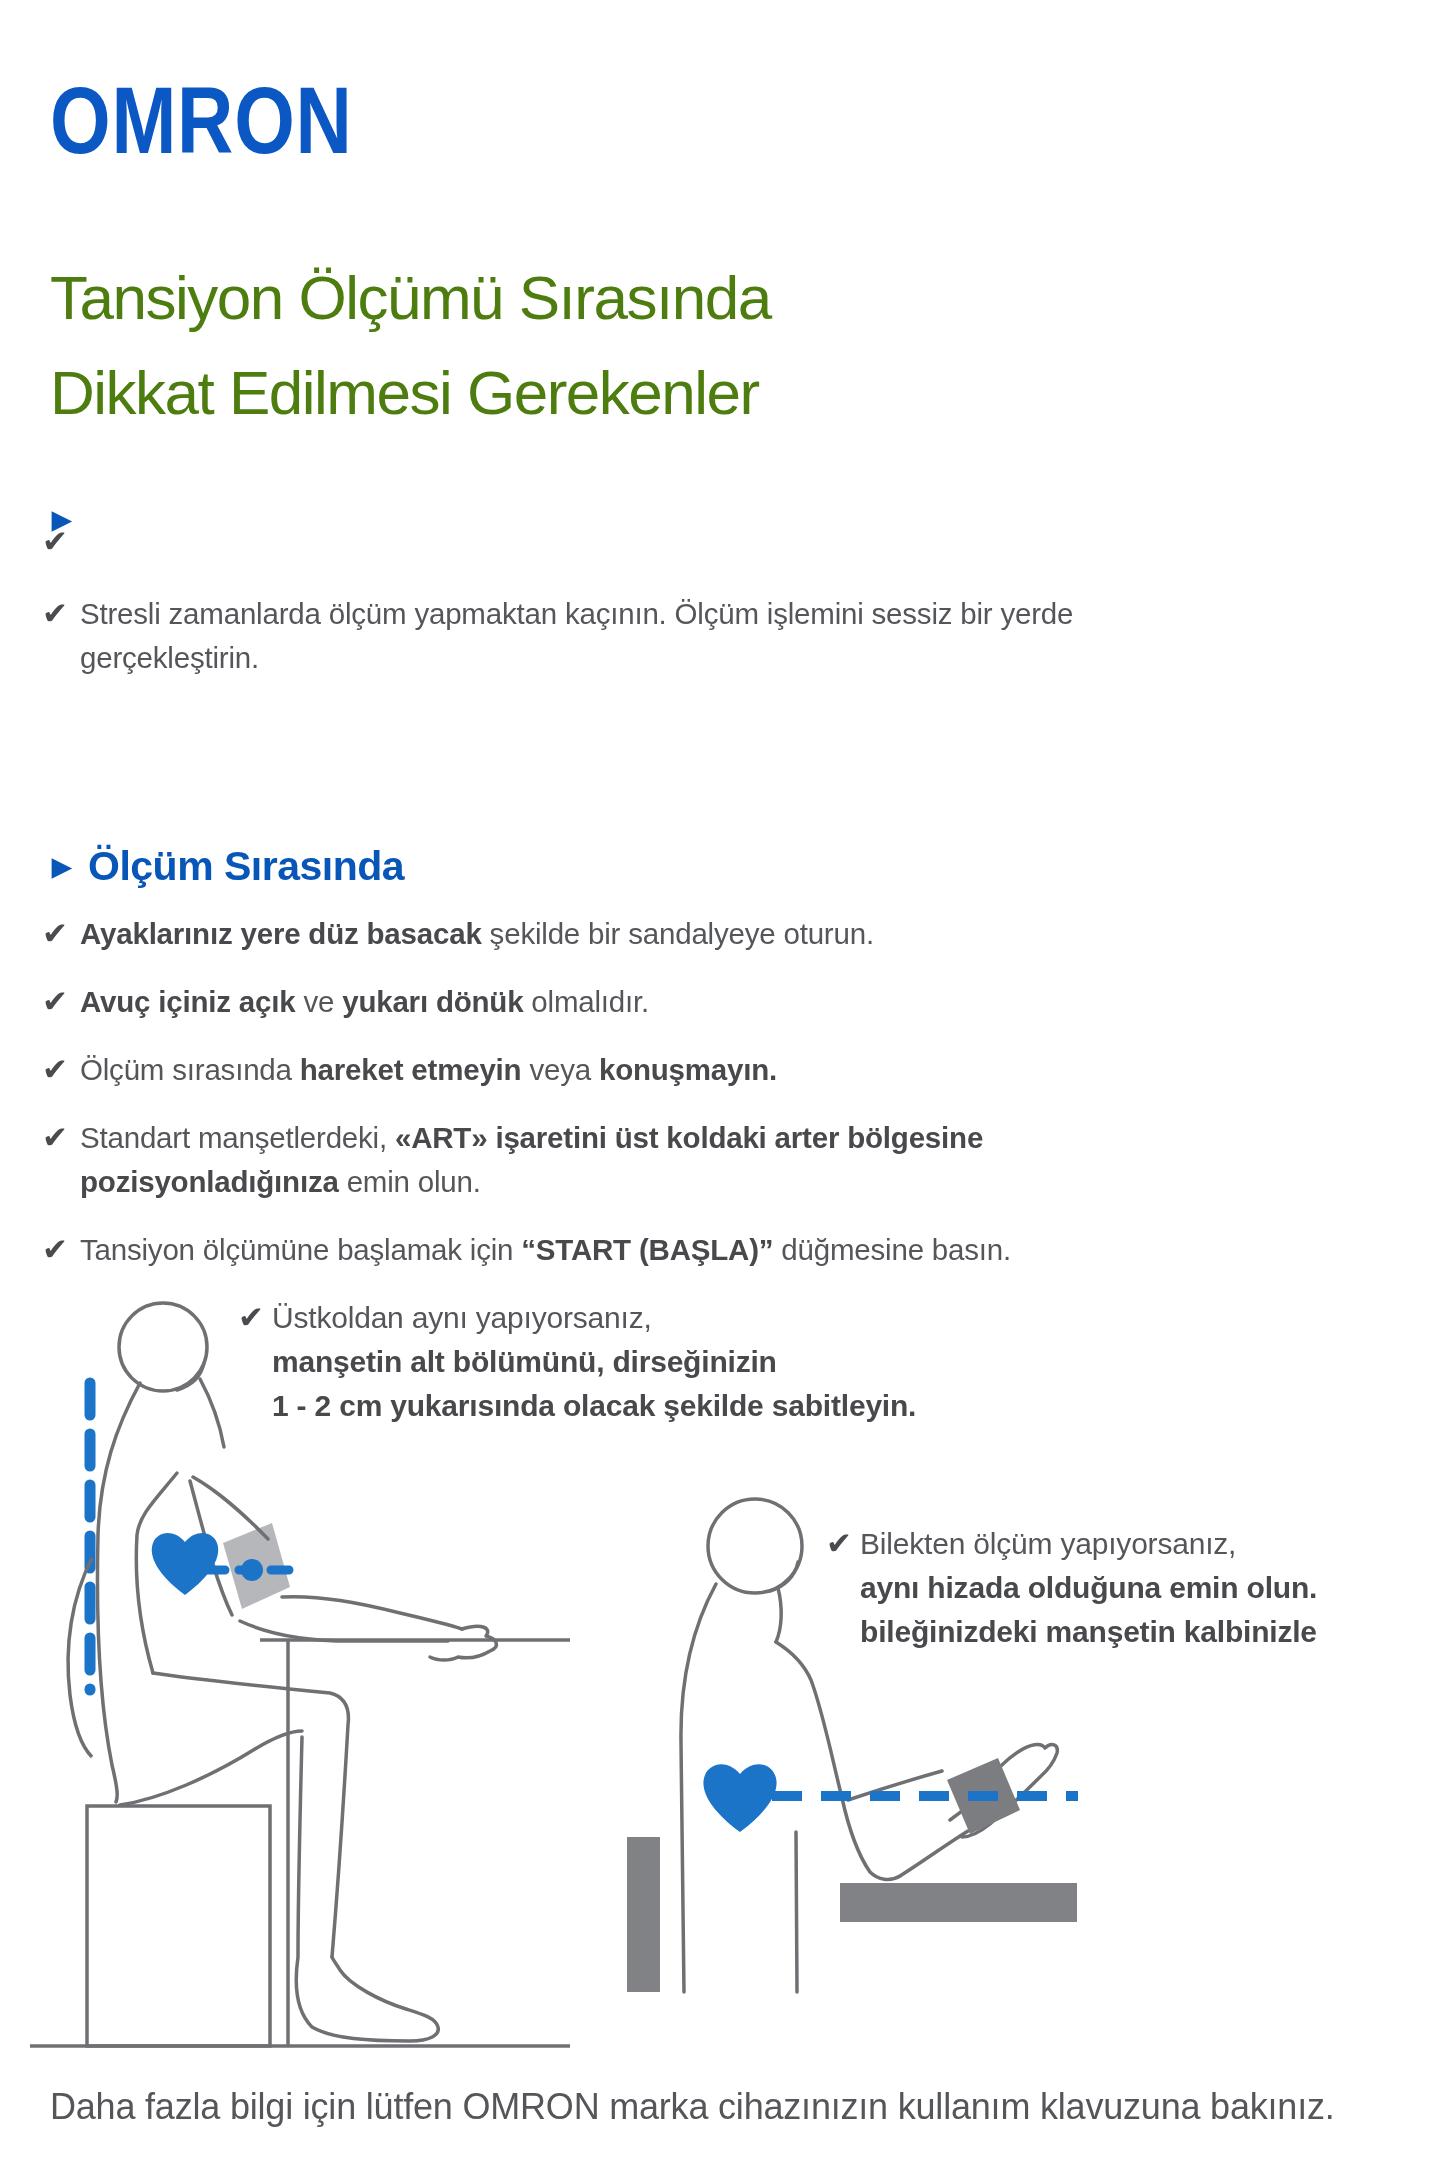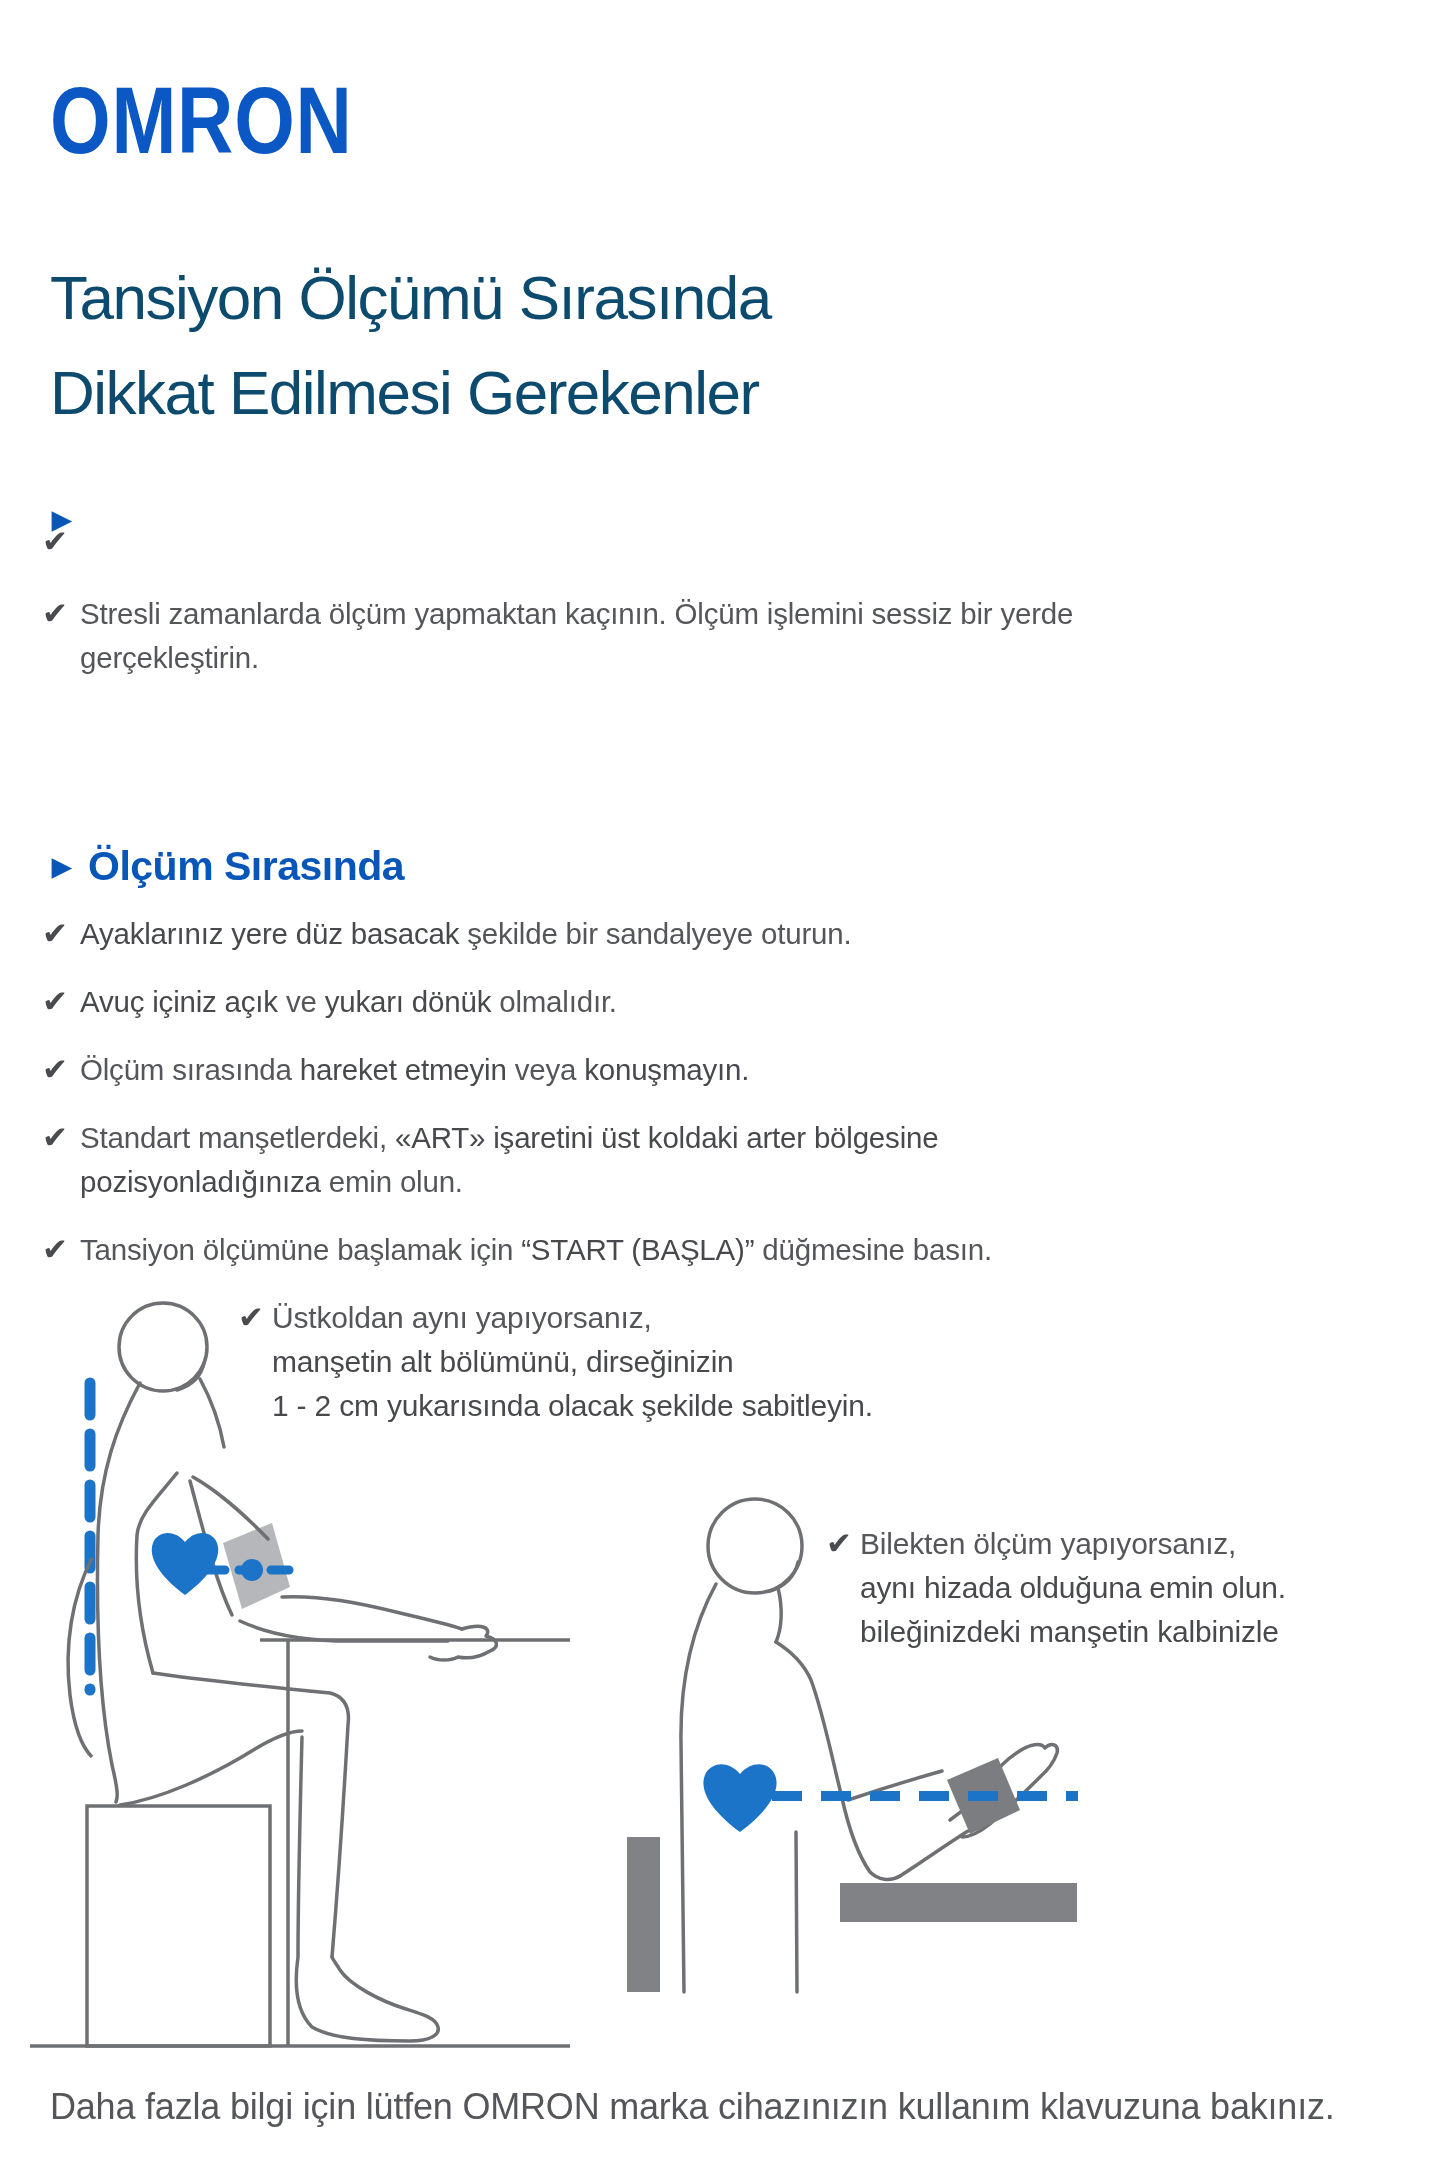--- a/index.html
+++ b/index.html
@@ -21,21 +21,21 @@
     transform:scaleX(.82);
     transform-origin:left top;
     line-height:100px;
     white-space:nowrap;
   }
 
   
   .title{
     left:50px;top:250px;
     font-size:62px;line-height:95px;
-    color:#0c4a6e;letter-spacing:-1.5px;
+    color:#4d7c0f;letter-spacing:-1.5px;
   }
 
   
   .section{width:1360px;}
   .section1{left:50px;top:493px;}
   .section2{left:50px;top:840px;}
   .sec-header{
     position:relative;
     font-size:41px;font-weight:bold;line-height:52px;
     color:#0857b8;padding-left:38px;letter-spacing:-.5px;
@@ -50,21 +50,21 @@
     position:relative;padding-left:30px;
     font-size:29.5px;line-height:44px;
     color:#55565a;letter-spacing:-.2px;
   }
   .section1 .bullet{margin-bottom:28px;}
   .section2 .bullet{margin-bottom:24px;}
   .check{
     position:absolute;left:-8px;top:0;
     font-size:31px;color:#4a4b4e;
   }
-  .bold{font-weight:normal;color:#48494c;}
+  .bold{font-weight:bold;color:#48494c;}
 
   
   .note{
     position:absolute;padding-left:34px;
     font-size:30px;line-height:44px;
     color:#55565a;letter-spacing:-.2px;
     z-index:3;white-space:nowrap;
   }
   .note .check{left:0;}
   .note1{left:238px;top:1296px;}

